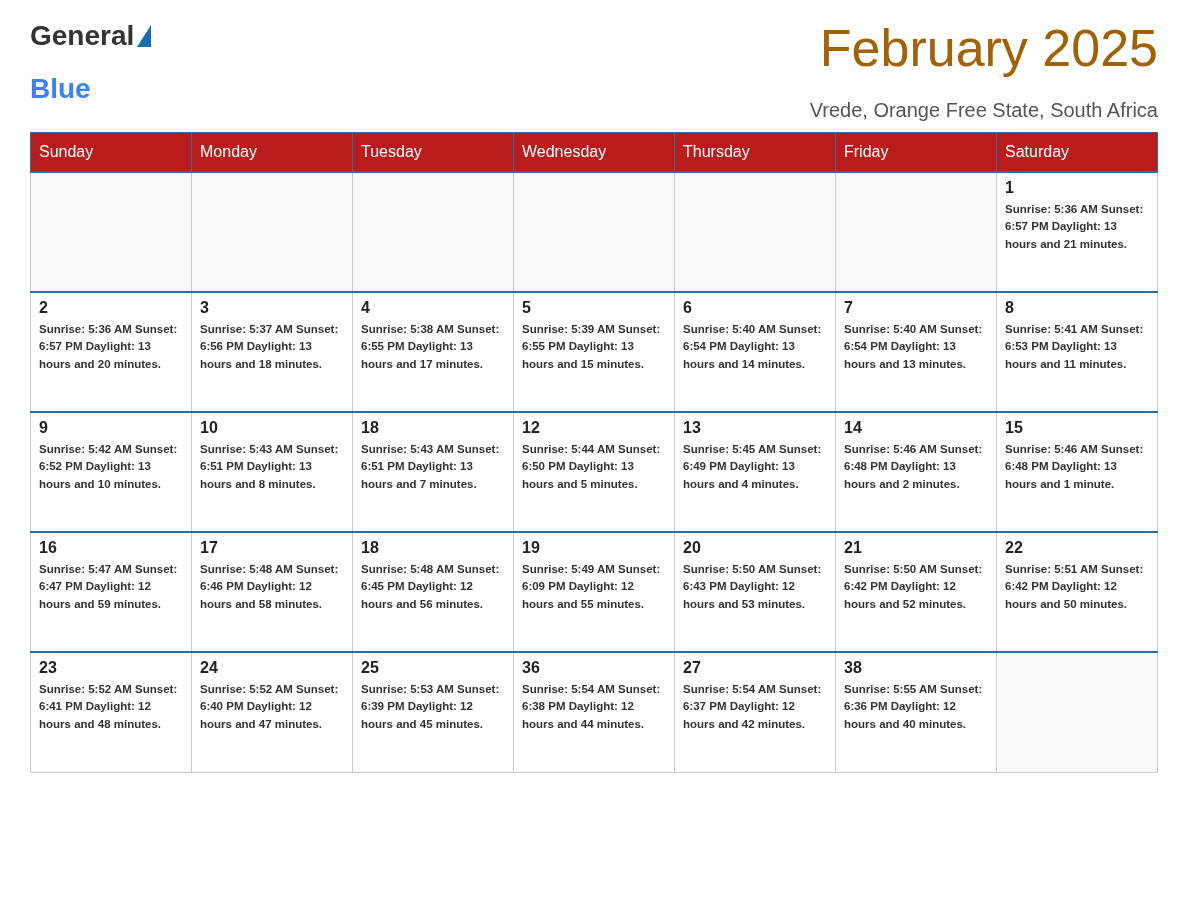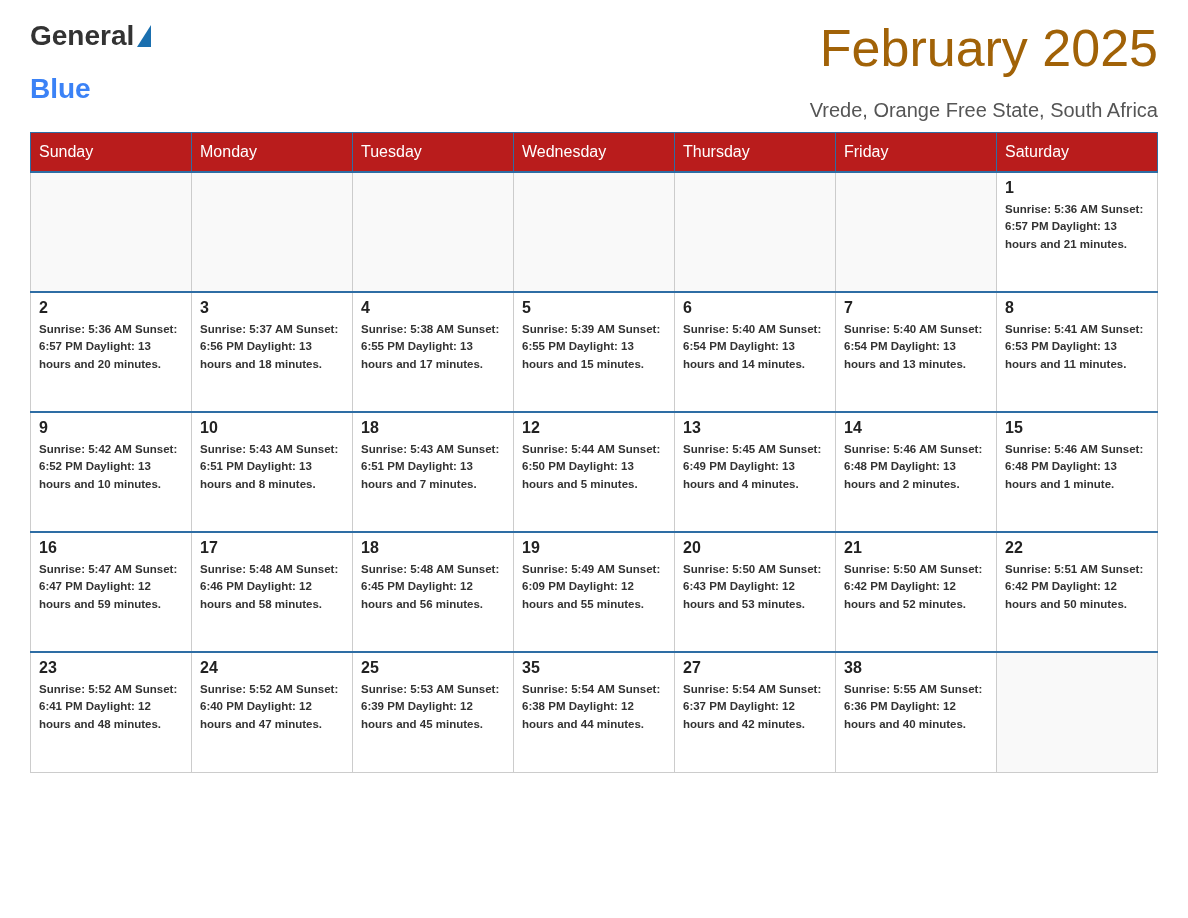--- a/index.html
+++ b/index.html
@@ -288,21 +288,21 @@
 Sunset: 6:40 PM
 Daylight: 12 hours and 47 minutes.</div>
         </td>
         <td>
           <span class="day-number">25</span>
           <div class="day-info">Sunrise: 5:53 AM
 Sunset: 6:39 PM
 Daylight: 12 hours and 45 minutes.</div>
         </td>
         <td>
-          <span class="day-number">35</span>
+          <span class="day-number">36</span>
           <div class="day-info">Sunrise: 5:54 AM
 Sunset: 6:38 PM
 Daylight: 12 hours and 44 minutes.</div>
         </td>
         <td>
           <span class="day-number">27</span>
           <div class="day-info">Sunrise: 5:54 AM
 Sunset: 6:37 PM
 Daylight: 12 hours and 42 minutes.</div>
         </td>

